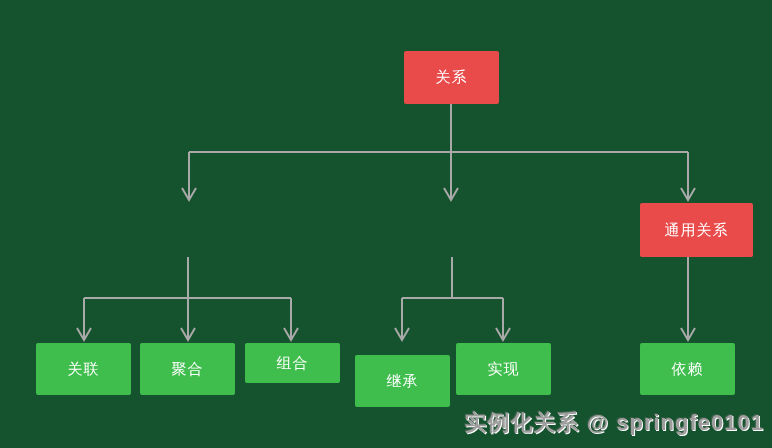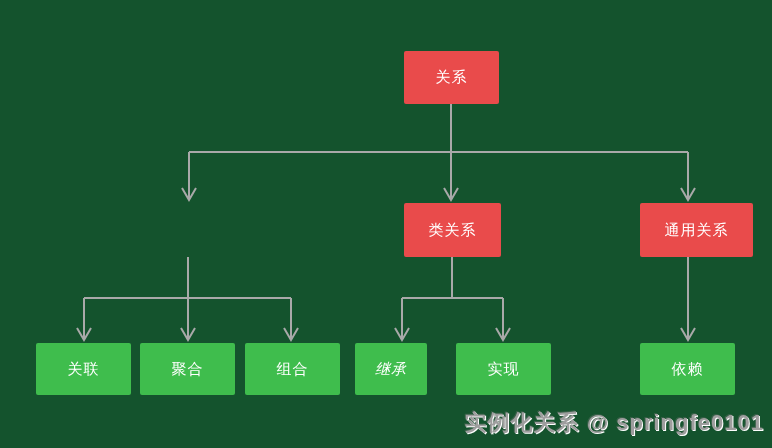--- a/index.html
+++ b/index.html
@@ -84,25 +84,24 @@
     <line class="connector" x1="452" y1="257" x2="452" y2="298"></line>
     <line class="connector" x1="402" y1="298" x2="503" y2="298"></line>
     <line class="connector" x1="402" y1="298" x2="402" y2="340" marker-end="url(#arrow)"></line>
     <line class="connector" x1="503" y1="298" x2="503" y2="340" marker-end="url(#arrow)"></line>
 
     <line class="connector" x1="688" y1="257" x2="688" y2="340" marker-end="url(#arrow)"></line>
   </svg>
 
   <div class="node node-red" style="left:404px; top:51px; width:95px; height:53px;">关系</div>
 
-  <div class="node node-red" style="left:404px; top:203px; width:97px; height:54px;">类关系</div>
   <div class="node node-red" style="left:640px; top:203px; width:113px; height:54px;">通用关系</div>
 
   <div class="node node-green" style="left:36px; top:343px; width:95px; height:52px;">关联</div>
   <div class="node node-green" style="left:140px; top:343px; width:95px; height:52px;">聚合</div>
-  <div class="node node-green" style="left:245px; top:343px; width:95px; height:52px;">组合</div>
-  <div class="node node-green" style="left:355px; top:343px; width:72px; height:52px;font-style:italic;">继承</div>
+  <div class="node node-green" style="left:245px; top:343px; width:95px; height:40px;">组合</div>
+  <div class="node node-green" style="left:355px; top:355px; width:95px; height:52px;">继承</div>
   <div class="node node-green" style="left:456px; top:343px; width:95px; height:52px;">实现</div>
   <div class="node node-green" style="left:640px; top:343px; width:95px; height:52px;">依赖</div>
 
   <div class="watermark">实例化关系 @ springfe0101</div>
 
 </div>
 
 </body></html>

